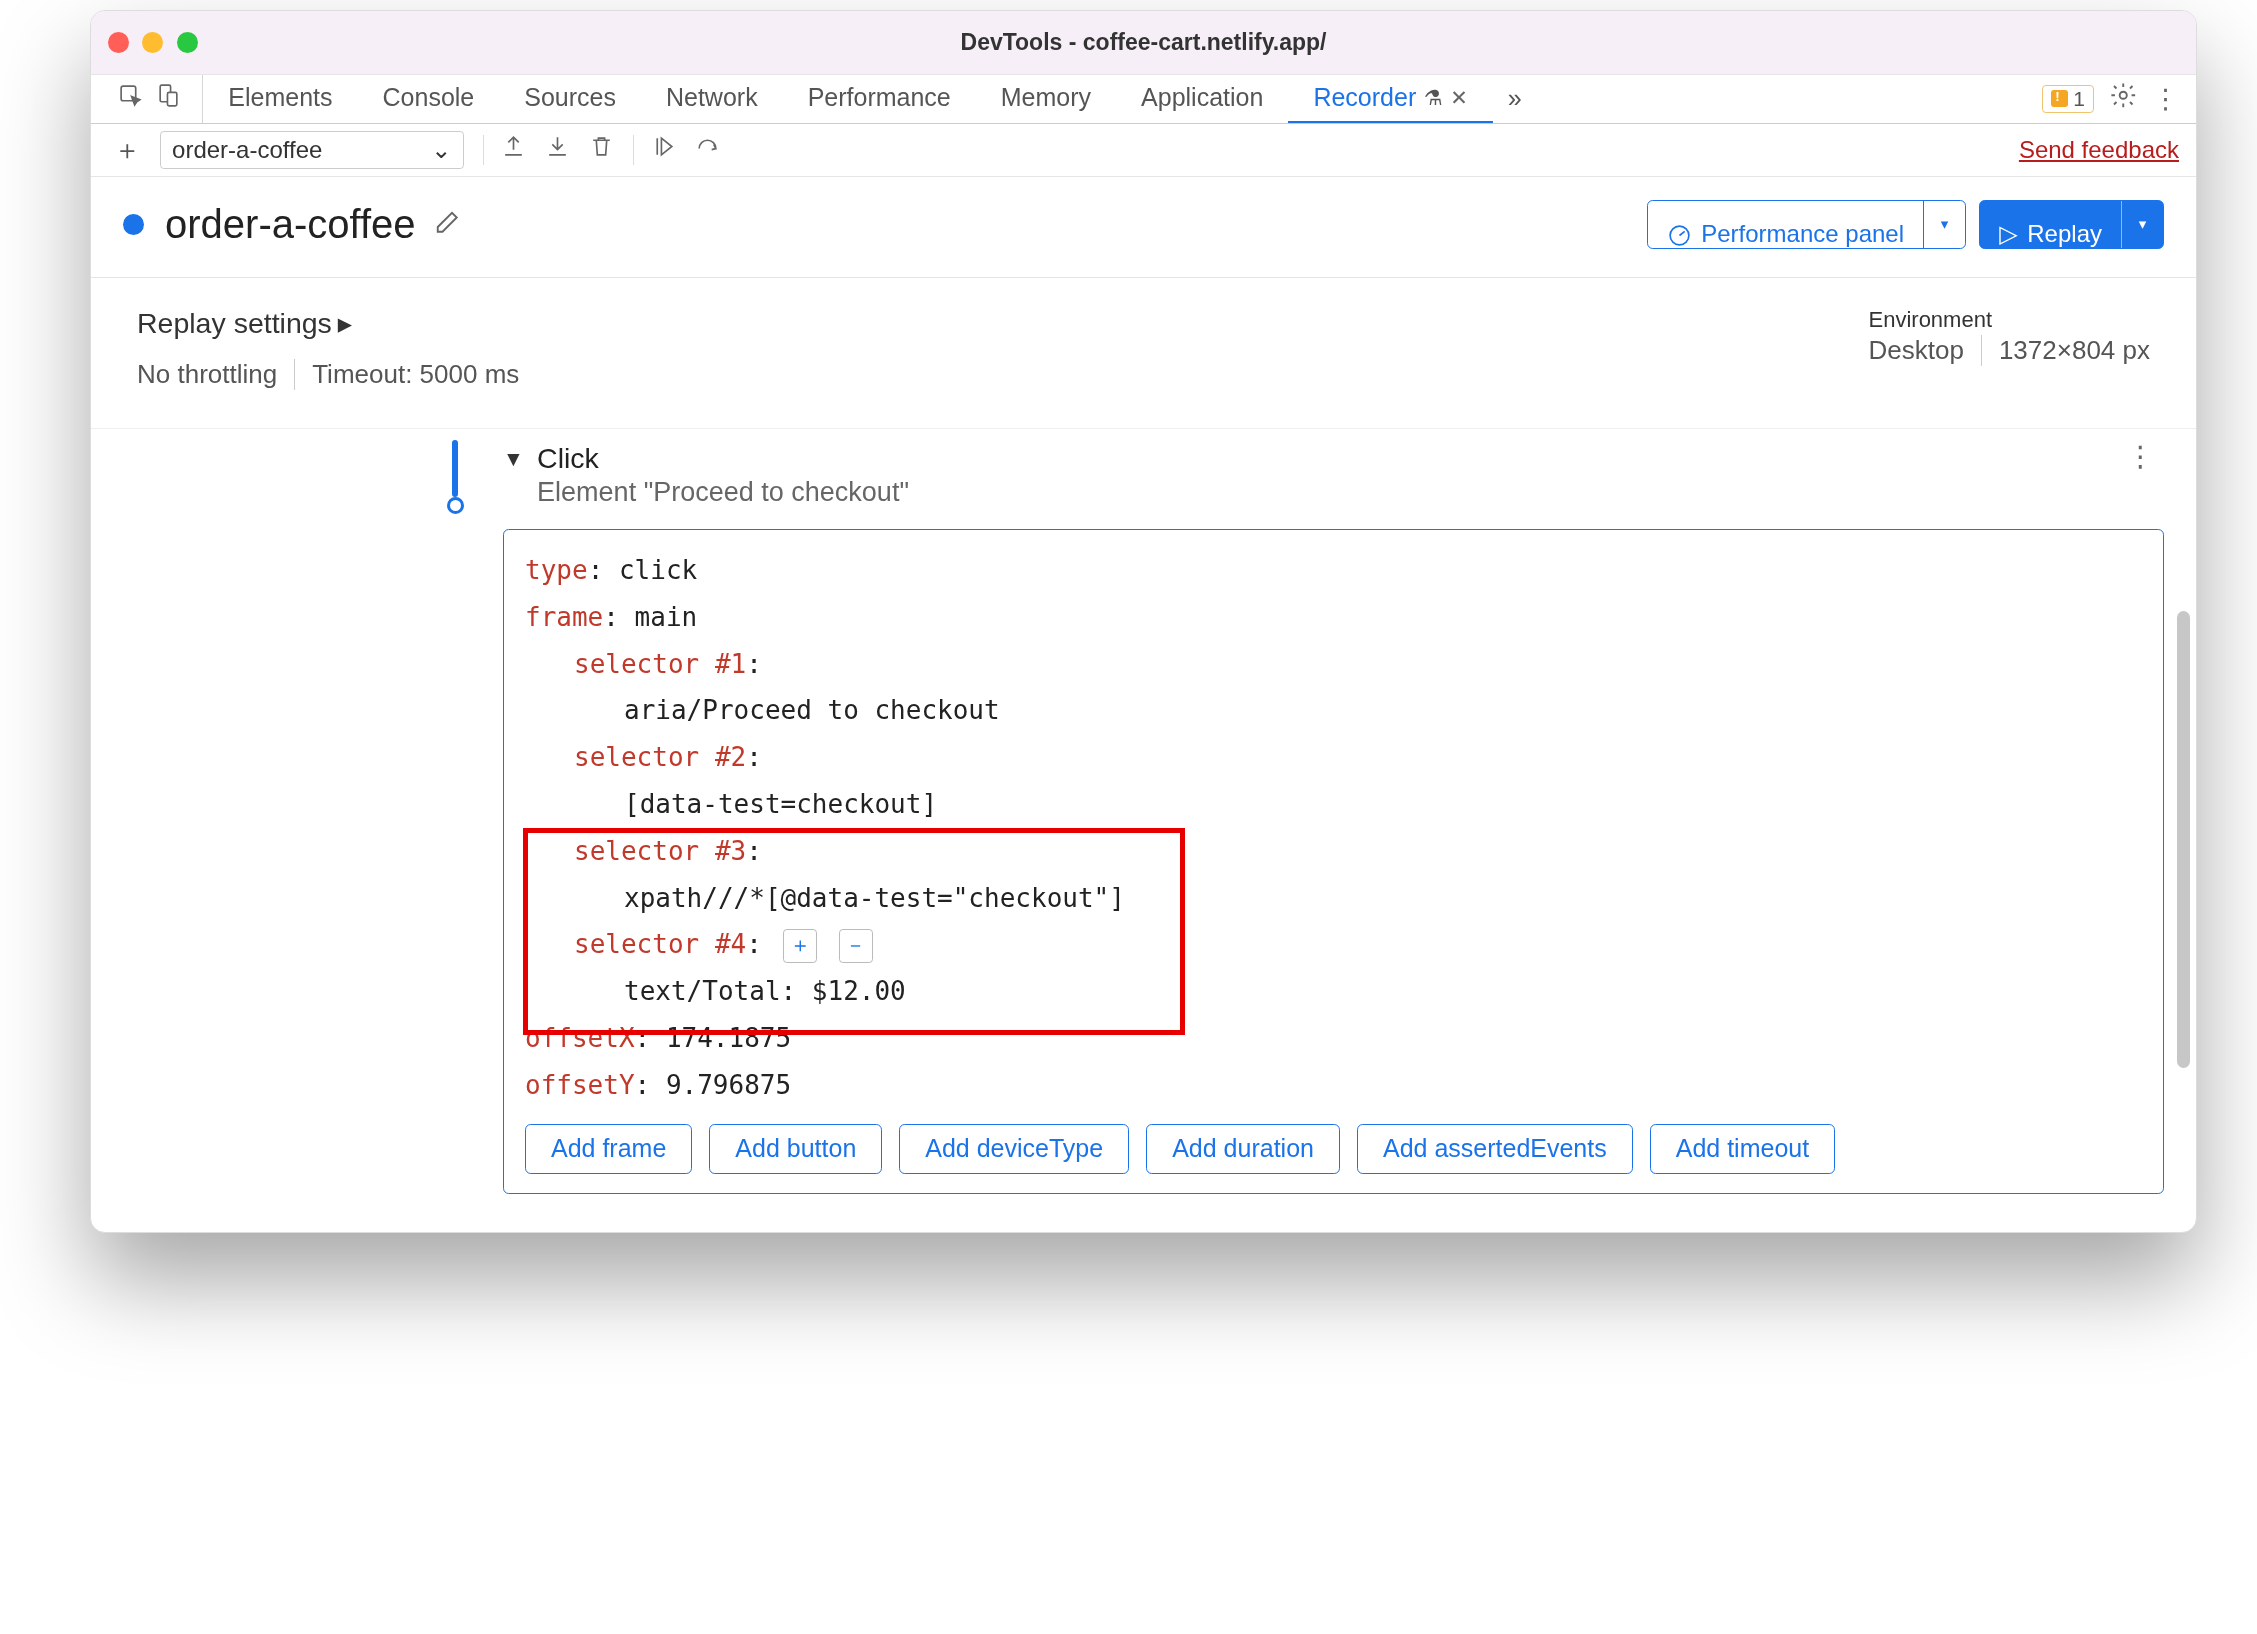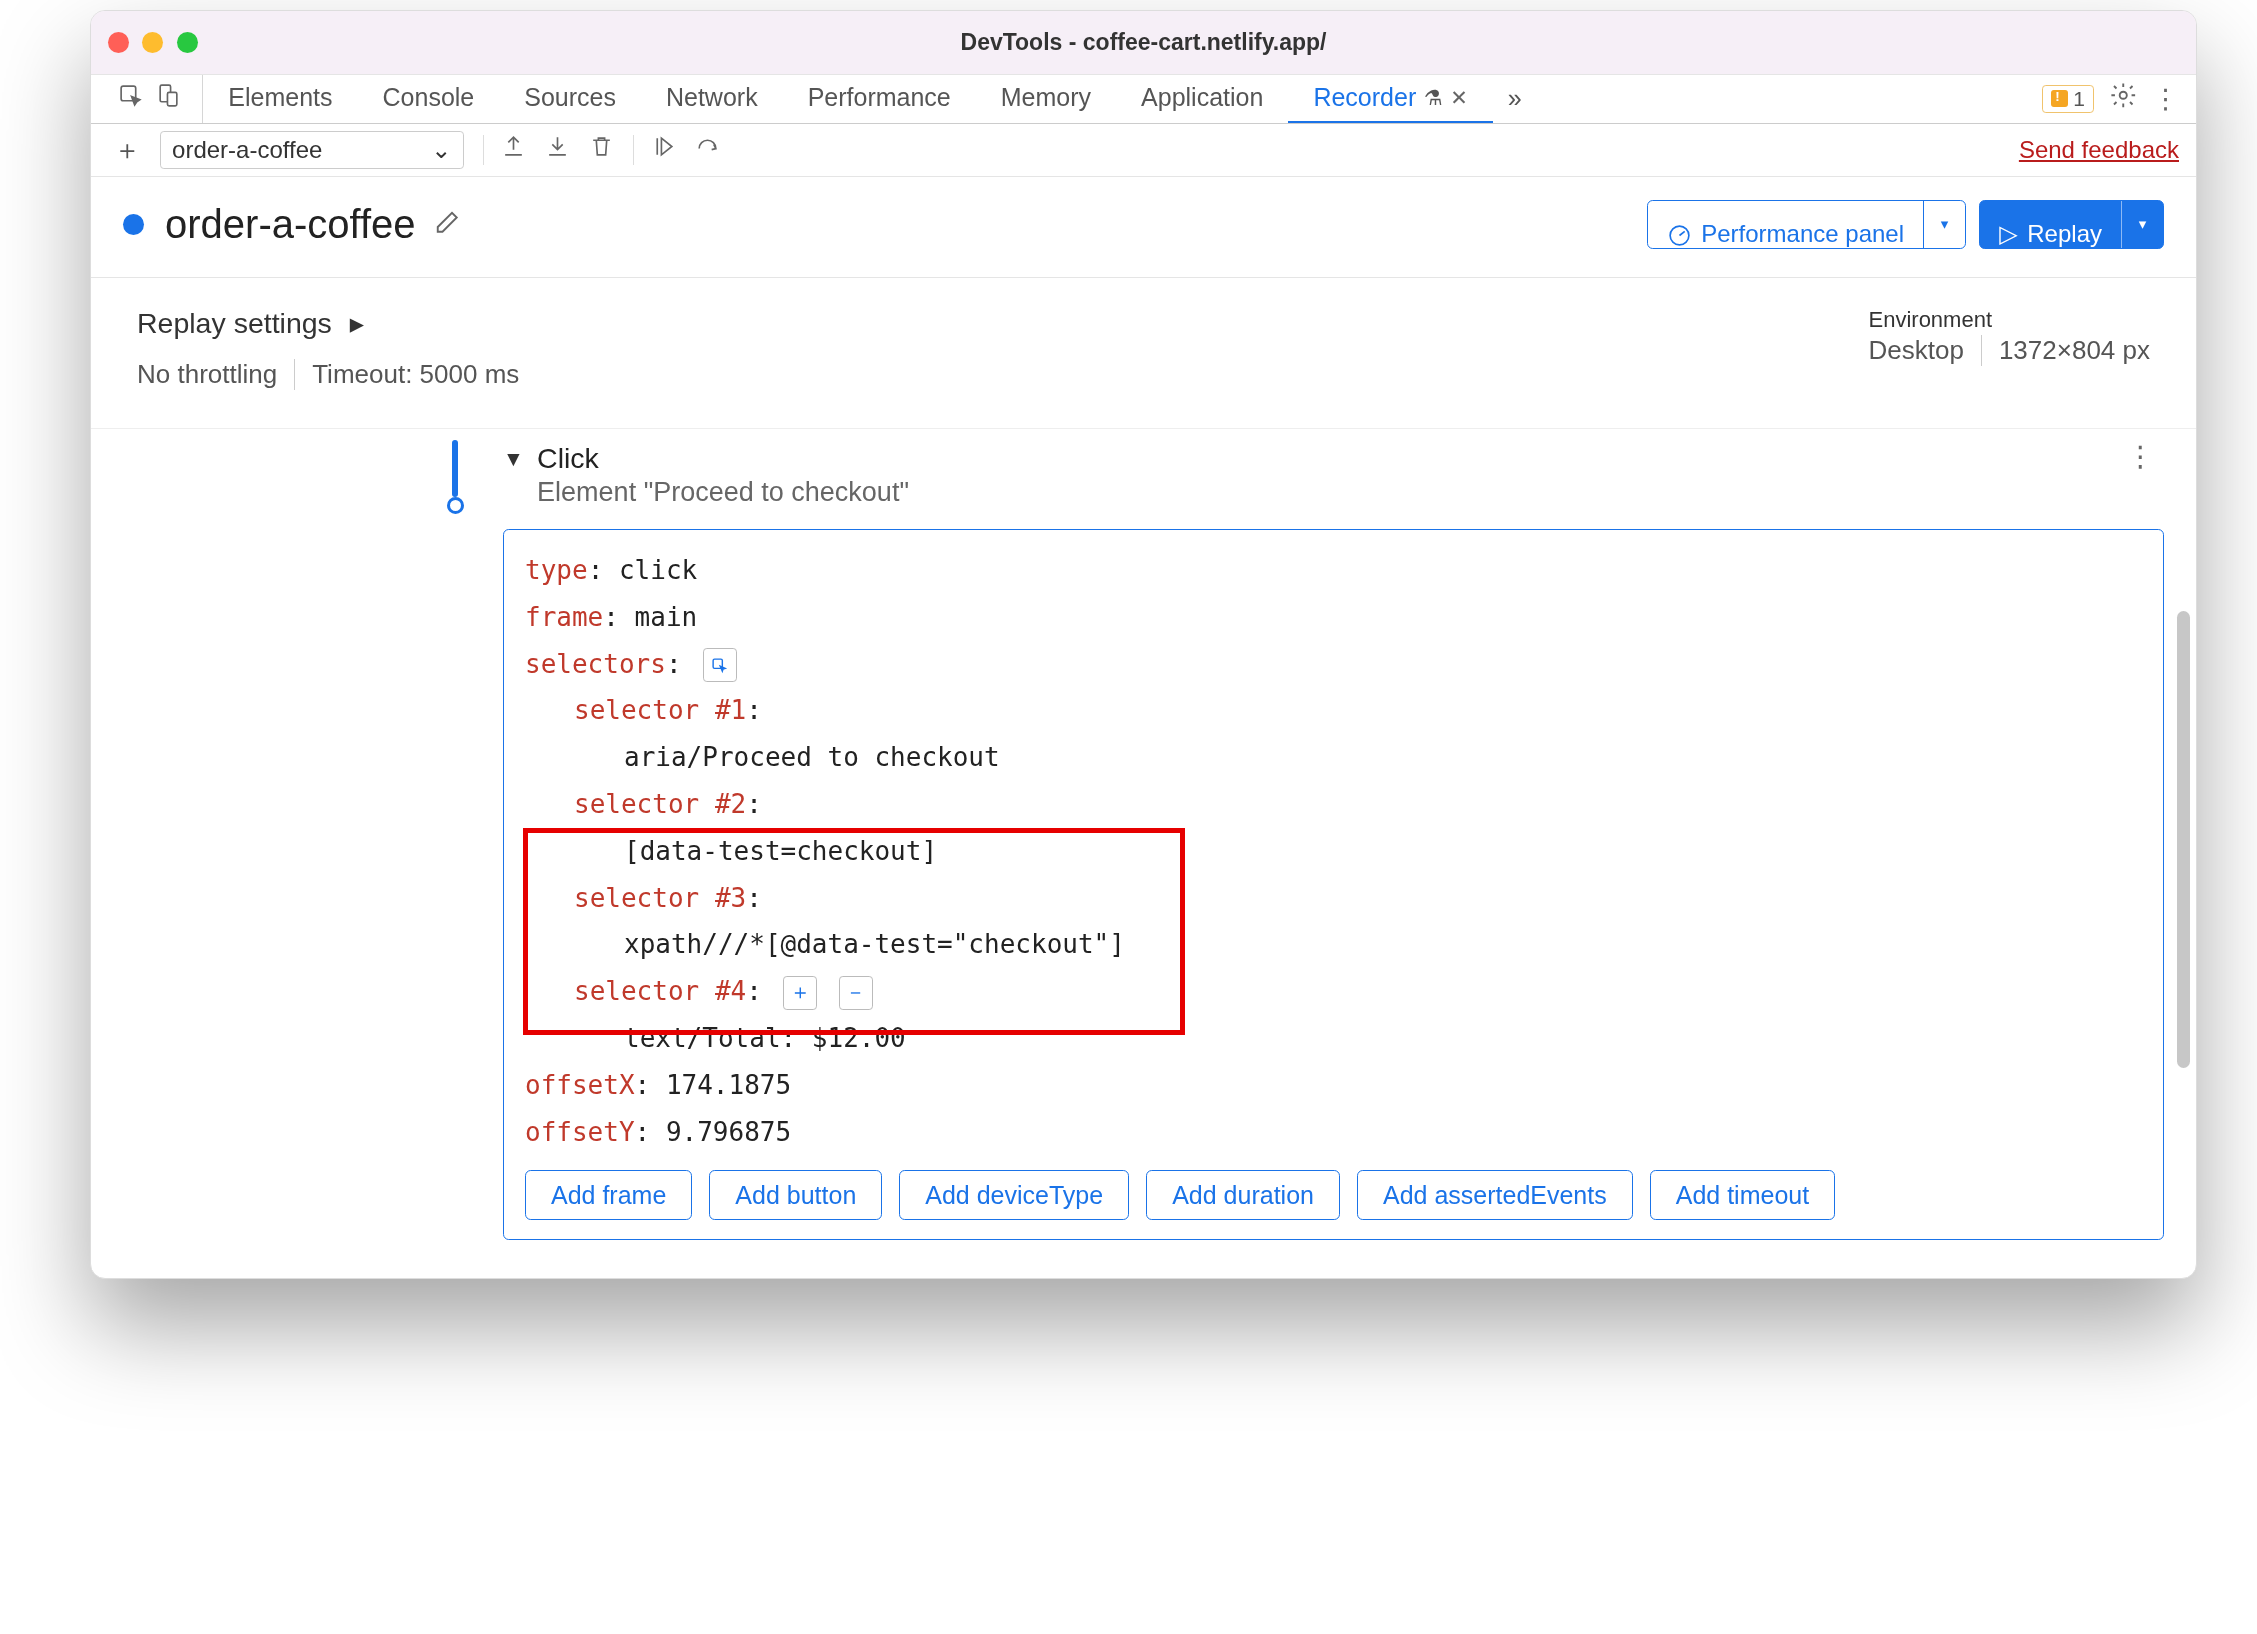--- a/index.html
+++ b/index.html
@@ -38,21 +38,21 @@
 .editicn{margin-left:17px;color:#555;}
 .hdrbtns{margin-left:auto;display:flex;gap:13.3px;}
 .splitbtn{display:flex;border:1px solid #1a73e8;border-radius:5.7px;overflow:hidden;height:49px;}
 .splitbtn .main{padding:0 19px;display:flex;align-items:flex-end;gap:9.5px;color:#1a73e8;font-size:24px;}
 .splitbtn .caret{border-left:1px solid #1a73e8;width:42px;display:flex;align-items:center;justify-content:center;color:#1a73e8;}
 .splitbtn.blue{background:#1a73e8;}
 .splitbtn.blue .main,.splitbtn.blue .caret{color:#fff;}
 .splitbtn.blue .caret{border-left-color:rgba(255,255,255,0.5);}
 
 .settingsrow{padding:28.5px 46px 38px;display:flex;font-size:27px;color:#333;border-bottom:1px solid #eee;}
-.settingsL .h{font-size:28.5px;font-weight:500;display:flex;align-items:center;gap:18px;margin-bottom:19px;}
+.settingsL .h{font-size:28.5px;font-weight:500;display:flex;align-items:center;gap:6px;margin-bottom:19px;}
 .settingsL .sub{display:flex;gap:17px;color:#555;font-size:26px;}
 .settingsL .sub .sep{border-left:1px solid #ccc;}
 .settingsR{margin-left:auto;text-align:left;}
 .settingsR .h{font-size:22px;font-weight:400;margin-bottom:2px;}
 .settingsR .sub{display:flex;gap:17px;color:#555;font-size:26px;}
 .settingsR .sub .sep{border-left:1px solid #ccc;}
 
 .steparea{position:relative;padding:0 32px 38px;}
 .timeline{position:absolute;left:361px;top:0;width:5.7px;height:57px;background:#1a73e8;border-radius:2.9px;}
 .timedot{position:absolute;left:356px;top:57px;width:17px;height:17px;border:3.8px solid #1a73e8;background:#fff;border-radius:50%;}
@@ -236,28 +236,20 @@
         <div>
           <div class="stitle">Click</div>
           <div class="ssub">Element "Proceed to checkout"</div>
         </div>
         <span class="kebab">⋮</span>
       </div>
 
       <div class="detailbox">
         <div><span class="key">type</span><span>: click</span></div>
         <div><span class="key">frame</span><span>: main</span></div>
-        <div><span class="key">selectors</span><span>:</span>
-          <span class="pickbtn">
-              <svg viewBox="0 0 24 24" width="17" height="17" stroke="#1a73e8" fill="none" stroke-width="2">
-                <rect x="3" y="3" width="13" height="13" rx="2"></rect>
-                <path d="M13 13l7 3-3 1-1 3z" fill="#1a73e8"></path>
-              </svg>
-            </span>
-        </div>
         <div class="ind1"><span class="key">selector #1</span>:</div>
         <div class="ind2">aria/Proceed to checkout</div>
         <div class="ind1"><span class="key">selector #2</span>:</div>
         <div class="ind2">[data-test=checkout]</div>
         <div class="ind1"><span class="key">selector #3</span>:</div>
         <div class="ind2">xpath///*[@data-test="checkout"]</div>
         <div class="ind1"><span class="key">selector #4</span>:
           <span class="pm">＋</span>
           <span class="pm">－</span>
         </div>

